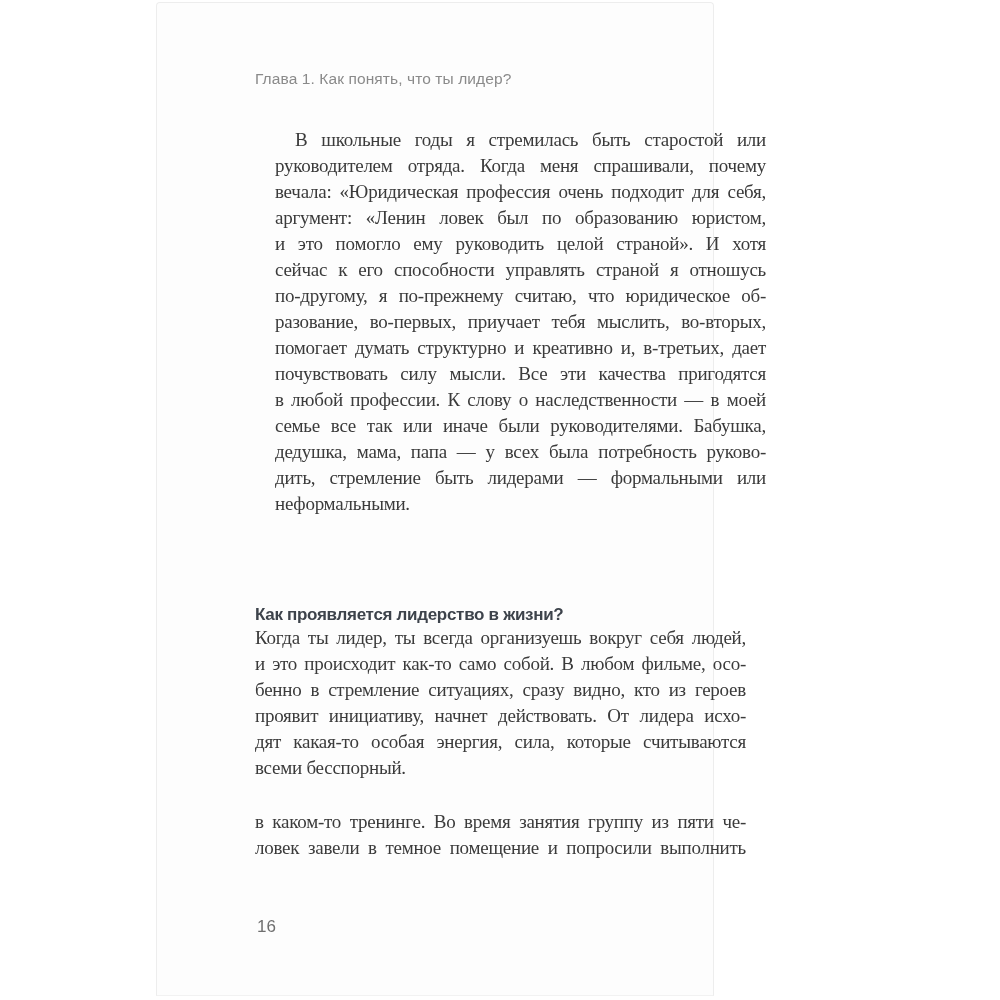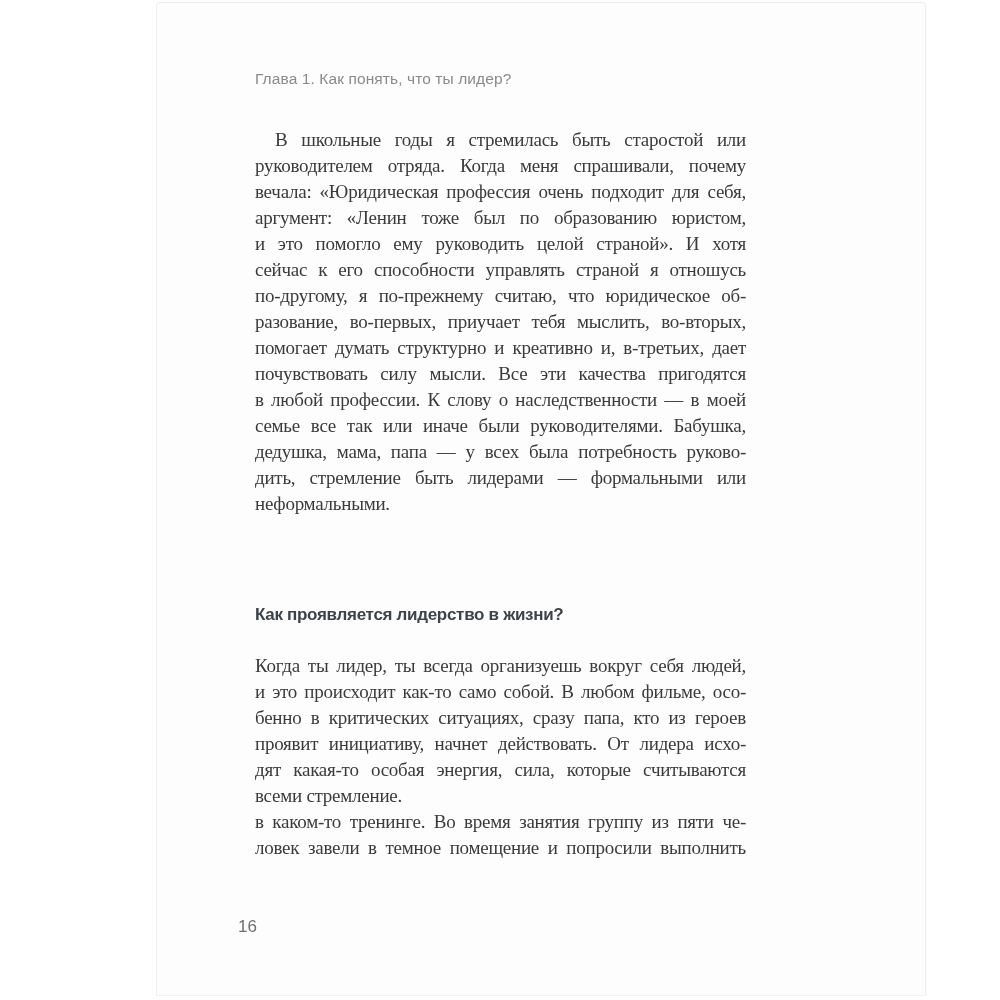--- a/index.html
+++ b/index.html
@@ -7,21 +7,21 @@
     padding: 0;
     width: 1000px;
     height: 1000px;
     background: #ffffff;
     overflow: hidden;
   }
   .book-page {
     position: absolute;
     left: 156px;
     top: 2px;
-    width: 770px;
+    width: 558px;
     height: 994px;
     background: #fdfdfd;
     border: 1px solid #ededed;
     border-bottom-color: #f2f2f2;
     border-radius: 4px 4px 0 0;
     box-sizing: border-box;
   }
   .running-header {
     position: absolute;
     left: 98px;
@@ -35,22 +35,22 @@
   }
   .para {
     position: absolute;
     left: 98px;
     width: 491px;
     font-family: "Liberation Serif", serif;
     font-size: 19px;
     color: #3b3b3b;
     letter-spacing: -0.25px;
   }
-  .para-1 { top: 124px; }
-  .para-2 { top: 650px; }
+  .para-1 { top: 124px; margin-left: 20px; }
+  .para-2 { top: 622px; }
   .para-3 { top: 806px; }
   .line {
     line-height: 26px;
     text-align: justify;
     text-align-last: justify;
     white-space: normal;
   }
   .line.end { text-align-last: left; }
   .line.ind { text-indent: 20px; }
   .section-heading {
@@ -60,63 +60,63 @@
     width: 492px;
     font-family: "Liberation Sans", sans-serif;
     font-size: 17px;
     line-height: 31px;
     font-weight: 600;
     color: #3d434b;
     letter-spacing: -0.3px;
   }
   .page-number {
     position: absolute;
-    left: 81px;
+    left: 100px;
     top: 913px;
     font-family: "Liberation Sans", sans-serif;
     font-size: 17px;
     line-height: 22px;
     color: #6f6f6f;
     text-align: right;
   }
 </style>
 </head>
 <body>
 
 <div class="book-page">
 
   <div class="running-header">Глава 1. Как понять, что ты лидер?</div>
 
   <div class="para para-1">
     <div class="line ind">В школьные годы я стремилась быть старостой или</div>
     <div class="line">руководителем отряда. Когда меня спрашивали, почему</div>
     <div class="line">вечала: «Юридическая профессия очень подходит для себя,</div>
-    <div class="line">аргумент: «Ленин тоже был по образованию юристом,</div>
+    <div class="line">аргумент: «Ленин ловек был по образованию юристом,</div>
     <div class="line">и это помогло ему руководить целой страной». И хотя</div>
     <div class="line">сейчас к его способности управлять страной я отношусь</div>
     <div class="line">по-другому, я по-прежнему считаю, что юридическое об-</div>
     <div class="line">разование, во-первых, приучает тебя мыслить, во-вторых,</div>
     <div class="line">помогает думать структурно и креативно и, в-третьих, дает</div>
     <div class="line">почувствовать силу мысли. Все эти качества пригодятся</div>
     <div class="line">в любой профессии. К слову о наследственности — в моей</div>
     <div class="line">семье все так или иначе были руководителями. Бабушка,</div>
     <div class="line">дедушка, мама, папа — у всех была потребность руково-</div>
     <div class="line">дить, стремление быть лидерами — формальными или</div>
     <div class="line end">неформальными.</div>
   </div>
 
   <div class="section-heading">Как проявляется лидерство в жизни?</div>
 
   <div class="para para-2">
     <div class="line">Когда ты лидер, ты всегда организуешь вокруг себя людей,</div>
     <div class="line">и это происходит как-то само собой. В любом фильме, осо-</div>
-    <div class="line">бенно в критических ситуациях, сразу папа, кто из героев</div>
+    <div class="line">бенно в стремление ситуациях, сразу видно, кто из героев</div>
     <div class="line">проявит инициативу, начнет действовать. От лидера исхо-</div>
     <div class="line">дят какая-то особая энергия, сила, которые считываются</div>
-    <div class="line end">всеми стремление.</div>
+    <div class="line end">всеми бесспорный.</div>
   </div>
 
   <div class="para para-3">
     <div class="line">в каком-то тренинге. Во время занятия группу из пяти че-</div>
     <div class="line">ловек завели в темное помещение и попросили выполнить</div>
   </div>
 
   <div class="page-number">16</div>
 
 </div>

